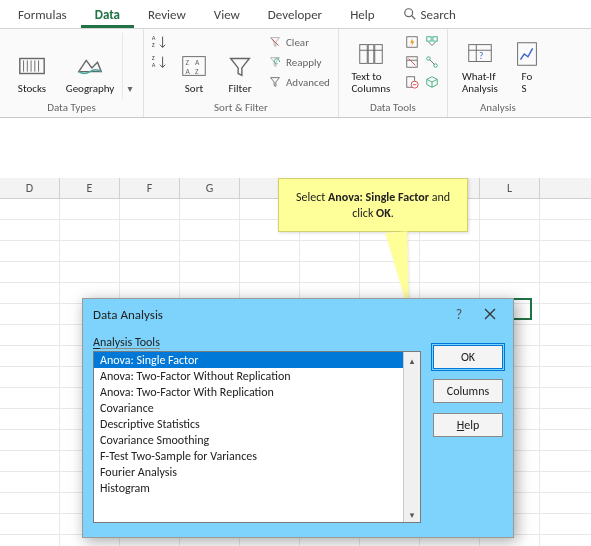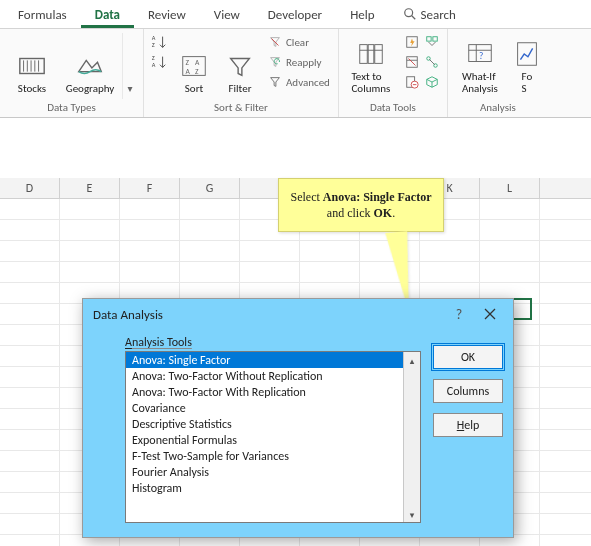--- a/index.html
+++ b/index.html
@@ -24,30 +24,30 @@
 .mini-grid{display:flex;flex-direction:column;gap:2px;}
 .mini-row{display:flex;gap:2px;}
 .mini-ic{width:18px;height:18px;display:flex;align-items:center;justify-content:center;cursor:pointer;}
 
 .sheet{position:relative;}
 .colhdrs{display:flex;height:20px;background:#f3f3f3;border-bottom:1px solid #d0d0d0;}
 .colhdr{flex:0 0 59px;text-align:center;font-size:12px;color:#555;border-right:1px solid #d0d0d0;line-height:20px;}
 .rows .row{display:flex;height:20px;border-bottom:1px solid #e8e8e8;}
 .rows .cell{flex:0 0 59px;border-right:1px solid #e8e8e8;}
 
-.callout{position:absolute;left:278px;top:60px;width:166px;font-family:Liberation Serif, serif;}
+.callout{position:absolute;left:278px;top:60px;width:190px;}
 .callout-box{background:#ffff99;border:1px solid #d4d070;padding:10px 8px;font-size:12px;text-align:center;line-height:16px;box-shadow:1px 1px 3px rgba(0,0,0,.15);}
 .callout-tail{position:absolute;left:110px;top:54px;width:0;height:0;border-left:18px solid transparent;border-right:4px solid transparent;border-top:80px solid #ffff99;transform:rotate(-4deg);filter:drop-shadow(1px 1px 1px rgba(0,0,0,.1));}
 
 .dialog{position:absolute;left:82px;top:180px;width:430px;background:#7dd3fc;border:1px solid #9a9a9a;box-shadow:3px 3px 14px rgba(0,0,0,.35);}
 .dlg-title{display:flex;align-items:center;height:30px;padding:0 6px 0 10px;font-size:13px;}
 .dlg-title .sp{flex:1;}
 .dlg-x{width:34px;height:26px;display:flex;align-items:center;justify-content:center;cursor:pointer;}
 .dlg-q{width:28px;height:26px;display:flex;align-items:center;justify-content:center;font-size:14px;color:#555;cursor:pointer;}
-.dlg-body{display:flex;padding:4px 10px 14px;gap:12px;margin-left:32px;}
+.dlg-body{display:flex;padding:4px 10px 14px;gap:12px;}
 .dlg-left{flex:1;display:flex;flex-direction:column;}
 .dlg-left-label{font-size:12px;margin:2px 0 2px 0;text-decoration:underline;text-decoration-color:#888;text-underline-offset:2px;}
 .listbox-wrap{display:flex;border:1px solid #7a7a7a;height:170px;}
 .listbox{flex:1;overflow:hidden;background:#fff;}
 .li{padding:1px 6px;font-size:12px;cursor:pointer;white-space:nowrap;}
 .li.sel{background:#0078d7;color:#fff;}
 .sb{width:16px;background:#f0f0f0;border-left:1px solid #c8c8c8;display:flex;flex-direction:column;justify-content:space-between;align-items:center;}
 .sb .ar{height:16px;width:100%;display:flex;align-items:center;justify-content:center;font-size:9px;color:#555;cursor:pointer;}
 .dlg-right{width:70px;display:flex;flex-direction:column;gap:10px;padding-top:12px;}
 .btn{height:22px;border:1px solid #8a8a8a;background:#f4f4f4;font-size:12px;cursor:pointer;display:flex;align-items:center;justify-content:center;}
@@ -475,21 +475,21 @@
     <div class="dlg-body">
       <div class="dlg-left">
         <div class="dlg-left-label"><span class="u">A</span>nalysis Tools</div>
         <div class="listbox-wrap">
           <div class="listbox">
             <div class="li sel">Anova: Single Factor</div>
             <div class="li">Anova: Two-Factor Without Replication</div>
             <div class="li">Anova: Two-Factor With Replication</div>
             <div class="li">Covariance</div>
             <div class="li">Descriptive Statistics</div>
-            <div class="li">Exponential Formulas</div>
+            <div class="li">Covariance Smoothing</div>
             <div class="li">F-Test Two-Sample for Variances</div>
             <div class="li">Fourier Analysis</div>
             <div class="li">Histogram</div>
           </div>
           <div class="sb">
             <div class="ar">▴</div>
             <div class="ar">▾</div>
           </div>
         </div>
       </div>

